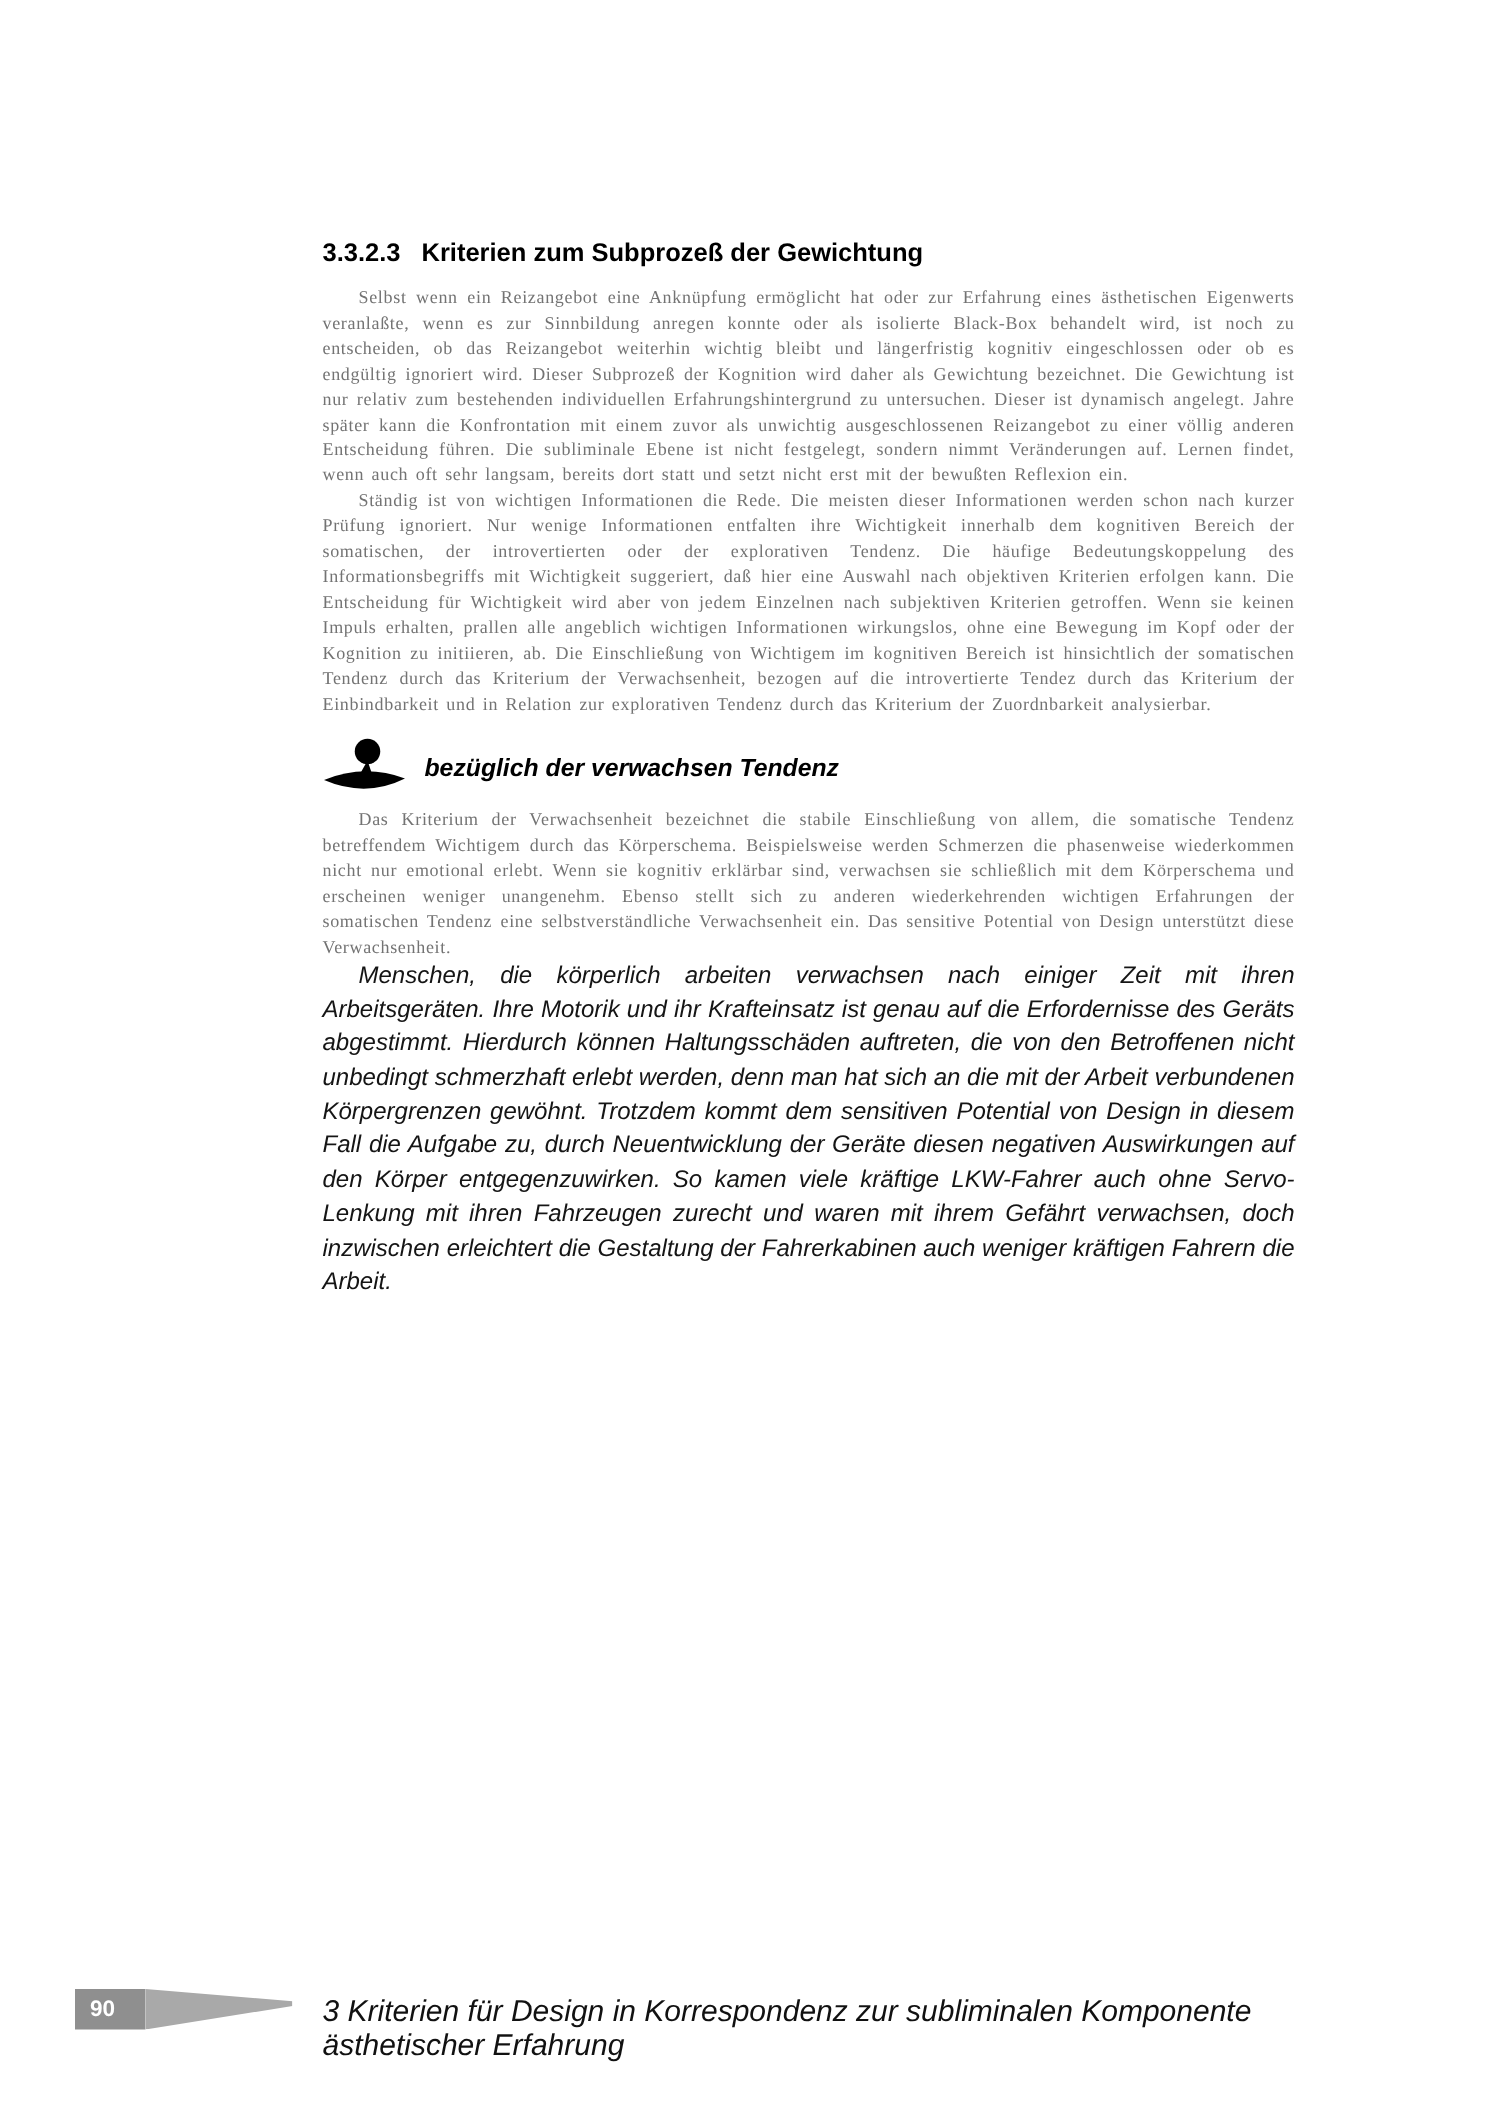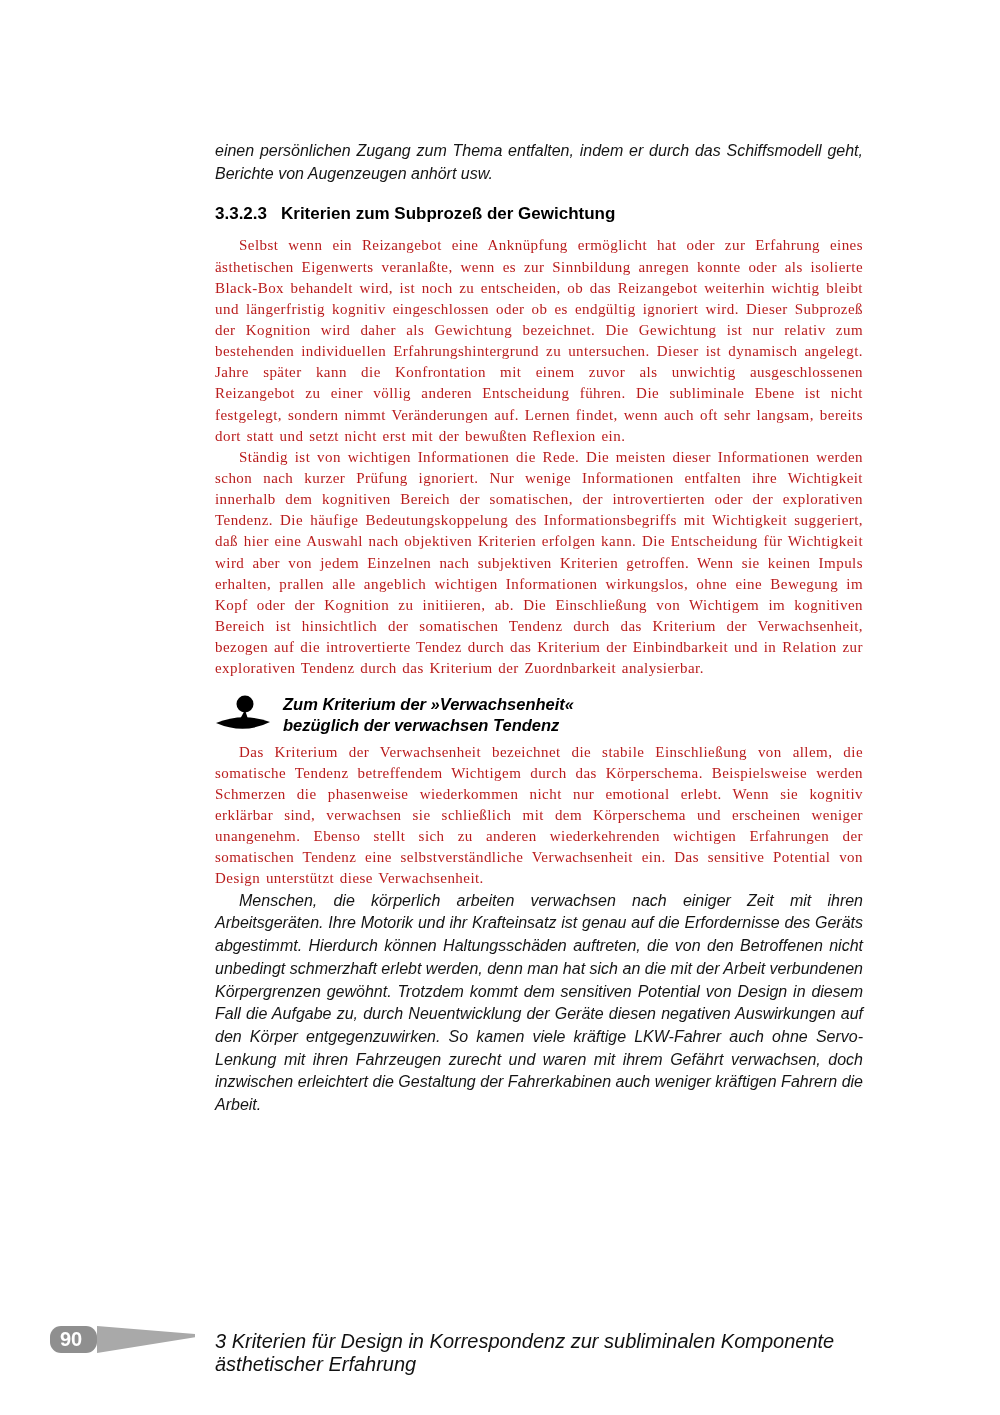--- a/index.html
+++ b/index.html
@@ -22,26 +22,26 @@
   .sans-italic {
     font-family: "Liberation Sans", sans-serif;
     font-style: italic;
     font-size: 16px;
     line-height: 1.42;
     text-align: justify;
     color: #151515;
   }
   
   .serif-para {
-    font-size: 15px;
+    font-size: 12px;
     line-height: 1.41;
     text-align: justify;
     letter-spacing: 0.45px;
     word-spacing: 1.5px;
-    color: #b91c1c;
+    color: #737373;
   }
   .indent { text-indent: 24px; }
   .section-heading {
     font-family: "Liberation Sans", sans-serif;
     font-weight: bold;
     font-size: 17px;
     margin: 19px 0 11px 0;
     color: #000;
   }
   .section-heading .sec-num { margin-right: 14px; }
@@ -79,25 +79,24 @@
   .page-num-box {
     position: absolute;
     left: 50px;
     top: 0;
     width: 47px;
     height: 27px;
     background: #8f8f8f;
     color: #ffffff;
     font-family: "Liberation Sans", sans-serif;
     font-weight: bold;
-    font-size: 20px;
+    font-size: 15px;
     display: flex;
     align-items: center;
     padding-left: 10px;
-    border-radius: 11px;
   }
   .page-num-arrow {
     position: absolute;
     left: 97px;
     top: 0;
     width: 98px;
     height: 27px;
     background: #a9a9a9;
     clip-path: polygon(0 0, 100% 30%, 100% 42%, 0 100%);
   }
@@ -110,40 +109,38 @@
     font-style: italic;
     font-size: 20px;
     color: #111;
   }
 </style>
 </head>
 <body>
 
 <div class="page-content">
 
-  <p class="sans-italic">einen persönlichen Zugang zum Thema entfalten, indem er durch das Schiffsmodell geht, Berichte von Augenzeugen anhört usw.</p>
 
   <h3 class="section-heading">
     <span class="sec-num">3.3.2.3</span><span>Kriterien zum Subprozeß der Gewichtung</span>
   </h3>
 
   <p class="serif-para indent">Selbst wenn ein Reizangebot eine Anknüpfung ermöglicht hat oder zur Erfahrung eines ästhetischen Eigenwerts veranlaßte, wenn es zur Sinnbildung anregen konnte oder als isolierte Black-Box behandelt wird, ist noch zu entscheiden, ob das Reizangebot weiterhin wichtig bleibt und längerfristig kognitiv eingeschlossen oder ob es endgültig ignoriert wird. Dieser Subprozeß der Kognition wird daher als Gewichtung bezeichnet. Die Gewichtung ist nur relativ zum bestehenden individuellen Erfahrungshintergrund zu untersuchen. Dieser ist dynamisch angelegt. Jahre später kann die Konfrontation mit einem zuvor als unwichtig ausgeschlossenen Reizangebot zu einer völlig anderen Entscheidung führen. Die subliminale Ebene ist nicht festgelegt, sondern nimmt Veränderungen auf. Lernen findet, wenn auch oft sehr langsam, bereits dort statt und setzt nicht erst mit der bewußten Reflexion ein.</p>
 
   <p class="serif-para indent">Ständig ist von wichtigen Informationen die Rede. Die meisten dieser Informationen werden schon nach kurzer Prüfung ignoriert. Nur wenige Informationen entfalten ihre Wichtigkeit innerhalb dem kognitiven Bereich der somatischen, der introvertierten oder der explorativen Tendenz. Die häufige Bedeutungskoppelung des Informationsbegriffs mit Wichtigkeit suggeriert, daß hier eine Auswahl nach objektiven Kriterien erfolgen kann. Die Entscheidung für Wichtigkeit wird aber von jedem Einzelnen nach subjektiven Kriterien getroffen. Wenn sie keinen Impuls erhalten, prallen alle angeblich wichtigen Informationen wirkungslos, ohne eine Bewegung im Kopf oder der Kognition zu initiieren, ab. Die Einschließung von Wichtigem im kognitiven Bereich ist hinsichtlich der somatischen Tendenz durch das Kriterium der Verwachsenheit, bezogen auf die introvertierte Tendez durch das Kriterium der Einbindbarkeit und in Relation zur explorativen Tendenz durch das Kriterium der Zuordnbarkeit analysierbar.</p>
 
   <div class="note-heading-row">
     <span class="note-icon">
       <svg width="56" height="40" viewBox="0 0 56 40" aria-hidden="true">
         <circle cx="30" cy="9" r="8.5" fill="#000"></circle>
         <path d="M30 15 L33 24 L25 24 Z" fill="#000"></path>
         <path d="M1 28 Q28 17 55 27 Q29 40 1 28 Z" fill="#000"></path>
       </svg>
     </span>
     <span class="note-heading-lines">
-      <span style="display:block">Zum Kriterium der »Verwachsenheit«</span>
       <span style="display:block">bezüglich der verwachsen Tendenz</span>
     </span>
   </div>
 
   <p class="serif-para indent">Das Kriterium der Verwachsenheit bezeichnet die stabile Einschließung von allem, die somatische Tendenz betreffendem Wichtigem durch das Körperschema. Beispielsweise werden Schmerzen die phasenweise wiederkommen nicht nur emotional erlebt. Wenn sie kognitiv erklärbar sind, verwachsen sie schließlich mit dem Körperschema und erscheinen weniger unangenehm. Ebenso stellt sich zu anderen wiederkehrenden wichtigen Erfahrungen der somatischen Tendenz eine selbstverständliche Verwachsenheit ein. Das sensitive Potential von Design unterstützt diese Verwachsenheit.</p>
 
 
   <p class="sans-italic indent">Menschen, die körperlich arbeiten verwachsen nach einiger Zeit mit ihren Arbeitsgeräten. Ihre Motorik und ihr Krafteinsatz ist genau auf die Erfordernisse des Geräts abgestimmt. Hierdurch können Haltungsschäden auftreten, die von den Betroffenen nicht unbedingt schmerzhaft erlebt werden, denn man hat sich an die mit der Arbeit verbundenen Körpergrenzen gewöhnt. Trotzdem kommt dem sensitiven Potential von Design in diesem Fall die Aufgabe zu, durch Neuentwicklung der Geräte diesen negativen Auswirkungen auf den Körper entgegenzuwirken. So kamen viele kräftige LKW-Fahrer auch ohne Servo-Lenkung mit ihren Fahrzeugen zurecht und waren mit ihrem Gefährt verwachsen, doch inzwischen erleichtert die Gestaltung der Fahrerkabinen auch weniger kräftigen Fahrern die Arbeit.</p>
 
 </div>

